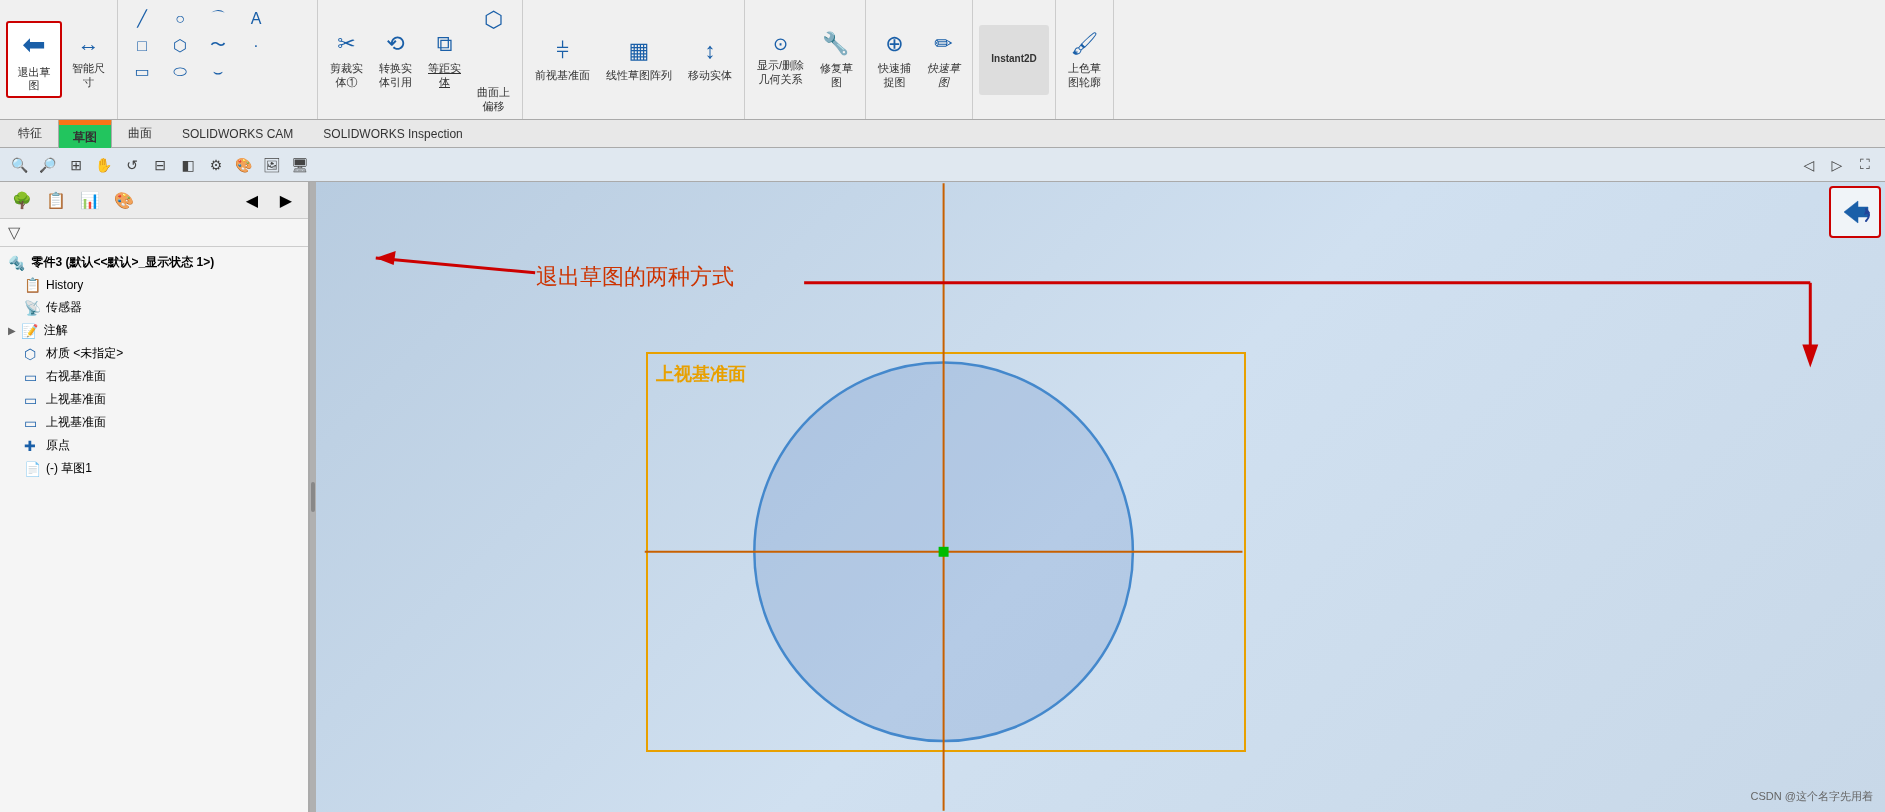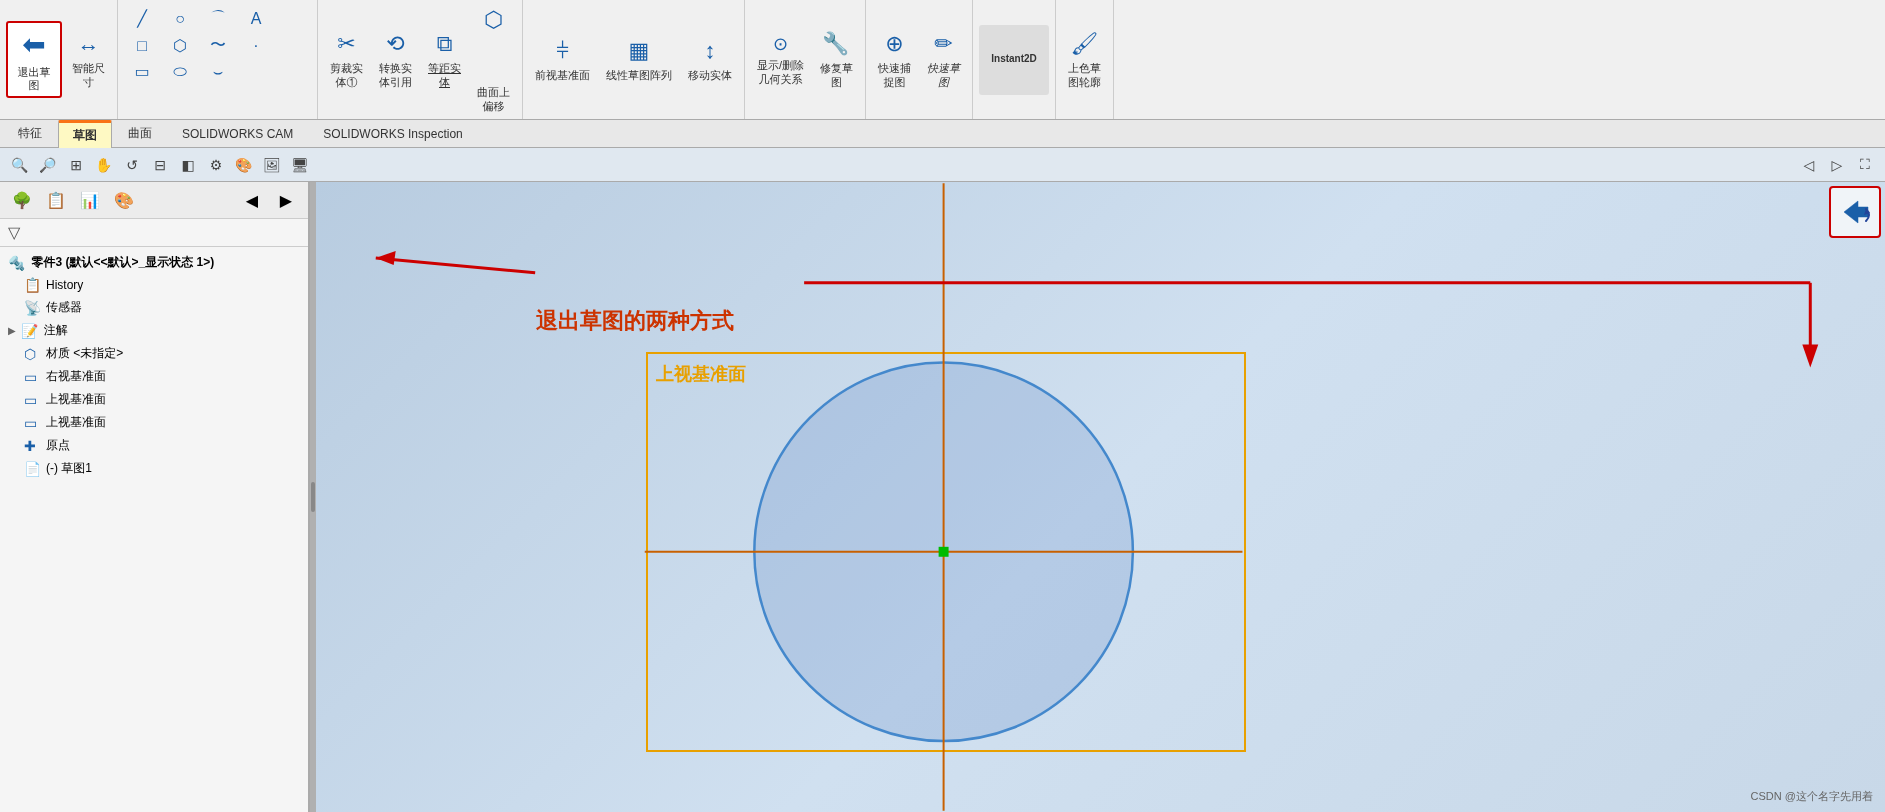--- a/index.html
+++ b/index.html
@@ -85,22 +85,22 @@
       gap: 2px;
     }
     .tab-item {
       padding: 4px 14px;
       font-size: 12px;
       cursor: pointer;
       border-radius: 2px 2px 0 0;
       color: #333;
     }
     .tab-item.active {
-      background: #fef9c3;
-      border-top: 3px solid #f97316;
+      background: #22c55e;
+      border-top: 7px solid #f97316;
       border-left: 1px solid #aaa;
       border-right: 1px solid #aaa;
       font-weight: bold;
     }
 
     
     .secondary-toolbar {
       width: 100%;
       height: 34px;
       background: #e0e8f0;
@@ -235,22 +235,21 @@
       background: linear-gradient(135deg, #b8cce0 0%, #d0e0f0 50%, #c8d8e8 100%);
       position: relative;
       overflow: hidden;
     }
 
     
     .annotation-text {
       position: absolute;
       color: #cc4400;
       font-size: 22px;
-      font-weight: bold;
-      margin-top: 44px;
+      font-weight: normal;
     }
 
     .plane-label {
       position: absolute;
       color: #e8a000;
       font-size: 18px;
       font-weight: bold;
     }
 
     

